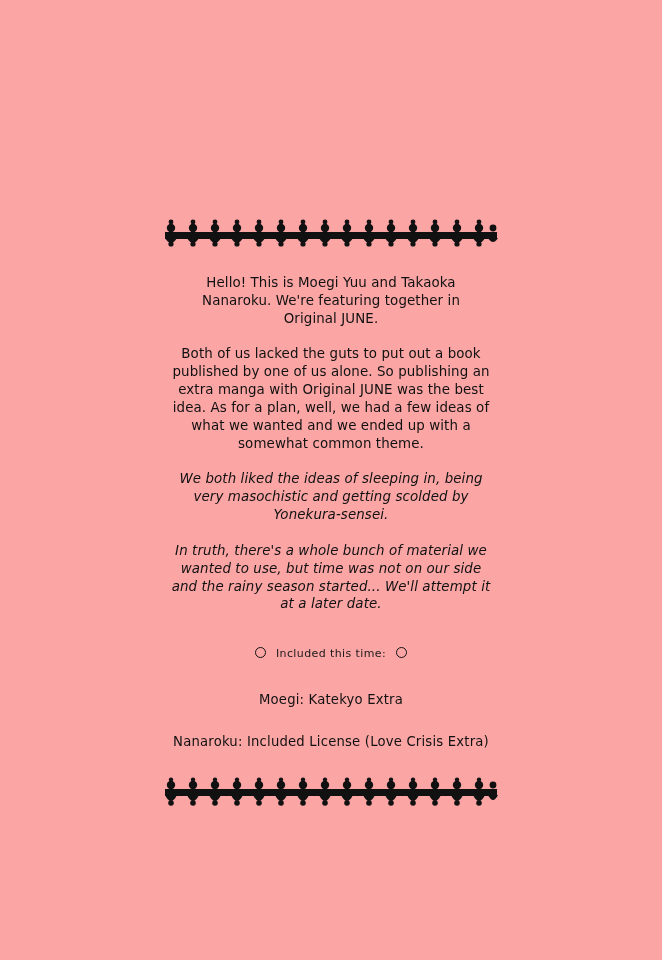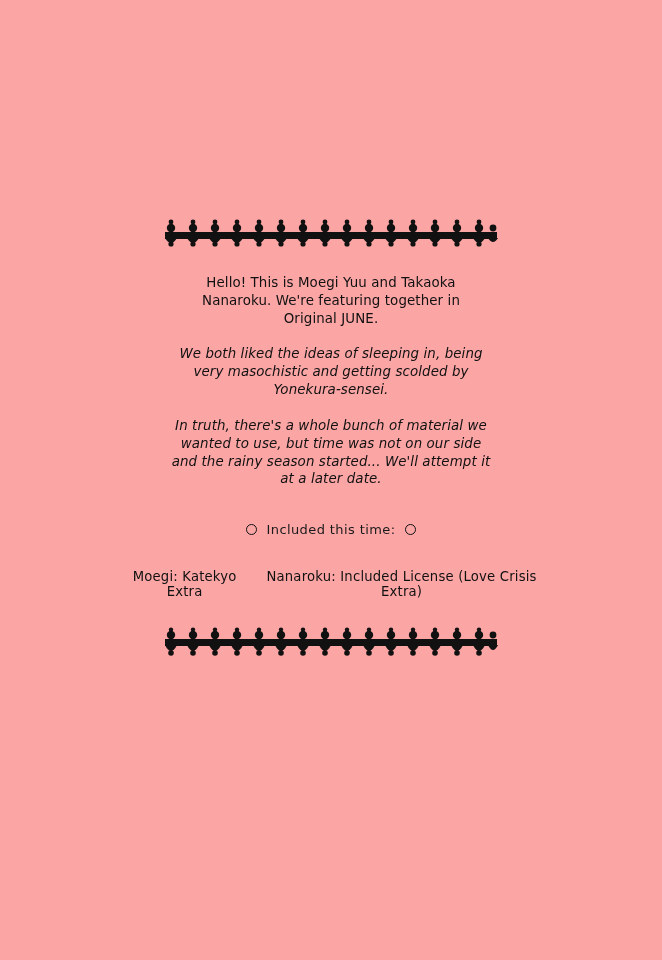--- a/index.html
+++ b/index.html
@@ -64,42 +64,42 @@
 
   .para-intro { width: 300px; }
   .para-body  { width: 340px; }
   .para-liked { width: 330px; font-style: italic; }
   .para-truth { width: 330px; font-style: italic; }
 
   .included {
     margin-top: 16px;
     margin-bottom: 12px;
     display: flex;
-    align-items: center;
+    align-items: flex-start;
     justify-content: center;
     gap: 10px;
-    font-size: 13px;
+    font-size: 11px;
   }
   .circle-mark {
     display: inline-block;
     width: 9px;
     height: 9px;
     border: 1.6px solid #111;
     border-radius: 50%;
   }
   .included-label {
     letter-spacing: 0.4px;
   }
 
   .credits {
     margin-top: 20px;
     display: flex;
-    flex-direction: row;
+    flex-direction: column;
     align-items: center;
-    gap: 14px;
+    gap: 27px;
     width: 100%;
   }
   .credit-line {
     font-size: 13.2px;
     color: #111;
     text-align: center;
     letter-spacing: 0.2px;
   }
 </style>
 </head>
@@ -207,20 +207,21 @@
           <path d="M5 20 q5 8 10 0 z"></path>
         </g>
       </g>
     </g>
   </svg>
 
   <div class="content">
 
     <p class="para para-intro">Hello! This is Moegi Yuu and Takaoka Nanaroku. We're featuring together in Original JUNE.</p>
 
+    <p class="para para-body">Both of us lacked the guts to put out a book published by one of us alone. So publishing an extra manga with Original JUNE was the best idea. As for a plan, well, we had a few ideas of what we wanted and we ended up with a somewhat common theme.</p>
 
     <p class="para para-liked">We both liked the ideas of sleeping in, being very masochistic and getting scolded by Yonekura-sensei.</p>
 
     <p class="para para-truth">In truth, there's a whole bunch of material we wanted to use, but time was not on our side and the rainy season started... We'll attempt it at a later date.</p>
 
     <div class="included">
       <span class="circle-mark"></span>
       <span class="included-label">Included this time:</span>
       <span class="circle-mark"></span>
     </div>

